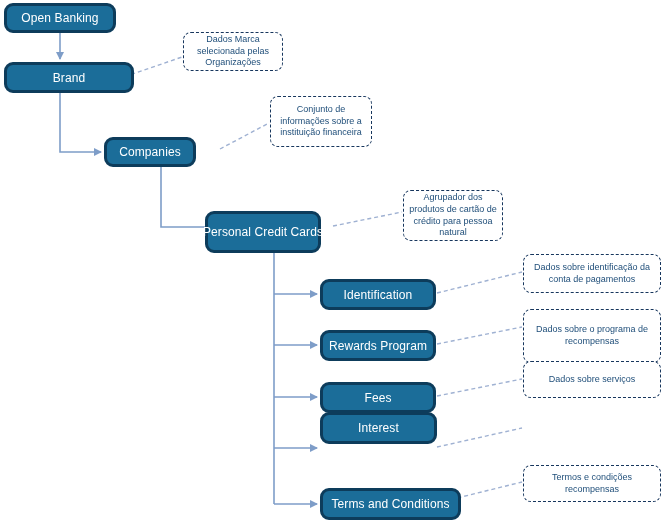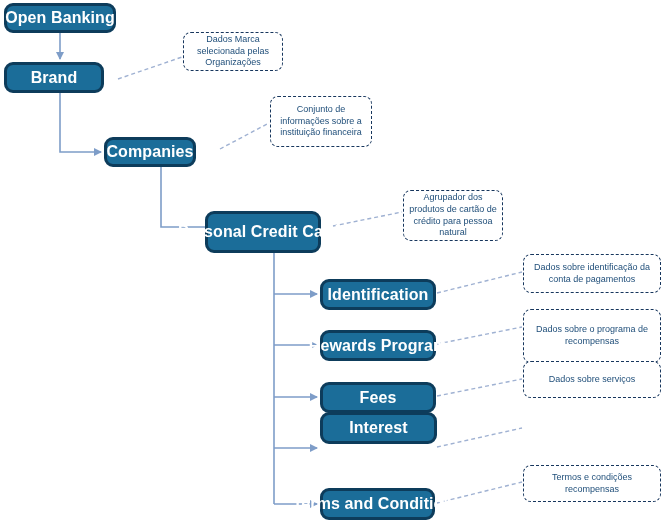--- a/index.html
+++ b/index.html
@@ -22,22 +22,22 @@
     background: #1b6d99;
     border: 3px solid #0d3c5b;
     border-radius: 9px;
     display: flex;
     align-items: center;
     justify-content: center;
     z-index: 2;
   }
   .node-label {
     color: #ffffff;
-    font-size: 16px;
-    font-weight: bold;
+    font-size: 12px;
+    font-weight: normal;
     white-space: nowrap;
     letter-spacing: 0.1px;
   }
   .note {
     position: absolute;
     box-sizing: border-box;
     background: #ffffff;
     border: 1.5px dashed #17365d;
     border-radius: 8px;
     display: flex;
@@ -82,21 +82,21 @@
     <line x1="437" y1="344" x2="522" y2="327" stroke="#9fb1d2" stroke-width="1.4" stroke-dasharray="4 3"></line>
     <line x1="437" y1="396" x2="522" y2="379" stroke="#9fb1d2" stroke-width="1.4" stroke-dasharray="4 3"></line>
     <line x1="437" y1="447" x2="522" y2="428" stroke="#9fb1d2" stroke-width="1.4" stroke-dasharray="4 3"></line>
     <line x1="437" y1="503" x2="522" y2="482" stroke="#9fb1d2" stroke-width="1.4" stroke-dasharray="4 3"></line>
   </svg>
 
   <div class="node" style="left:4px; top:3px; width:112px; height:30px">
     <span class="node-label">Open Banking</span>
   </div>
 
-  <div class="node" style="left:4px; top:62px; width:100px; height:31px">
+  <div class="node" style="left:4px; top:62px; width:130px; height:31px">
     <span class="node-label">Brand</span>
   </div>
 
   <div class="node" style="left:104px; top:137px; width:92px; height:30px">
     <span class="node-label">Companies</span>
   </div>
 
   <div class="node" style="left:205px; top:211px; width:116px; height:42px">
     <span class="node-label">Personal Credit Cards</span>
   </div>
@@ -110,21 +110,21 @@
   </div>
 
   <div class="node" style="left:320px; top:382px; width:116px; height:31px">
     <span class="node-label">Fees</span>
   </div>
 
   <div class="node" style="left:320px; top:412px; width:117px; height:32px">
     <span class="node-label">Interest</span>
   </div>
 
-  <div class="node" style="left:320px; top:488px; width:115px; height:32px">
+  <div class="node" style="left:320px; top:488px; width:141px; height:32px">
     <span class="node-label">Terms and Conditions</span>
   </div>
 
   <div class="note" style="left:270px; top:96px; width:102px; height:51px">
     <span class="note-label">Conjunto de informações sobre a instituição financeira</span>
   </div>
 
   <div class="note" style="left:183px; top:32px; width:100px; height:39px">
     <span class="note-label">Dados Marca selecionada pelas Organizações</span>
   </div>

